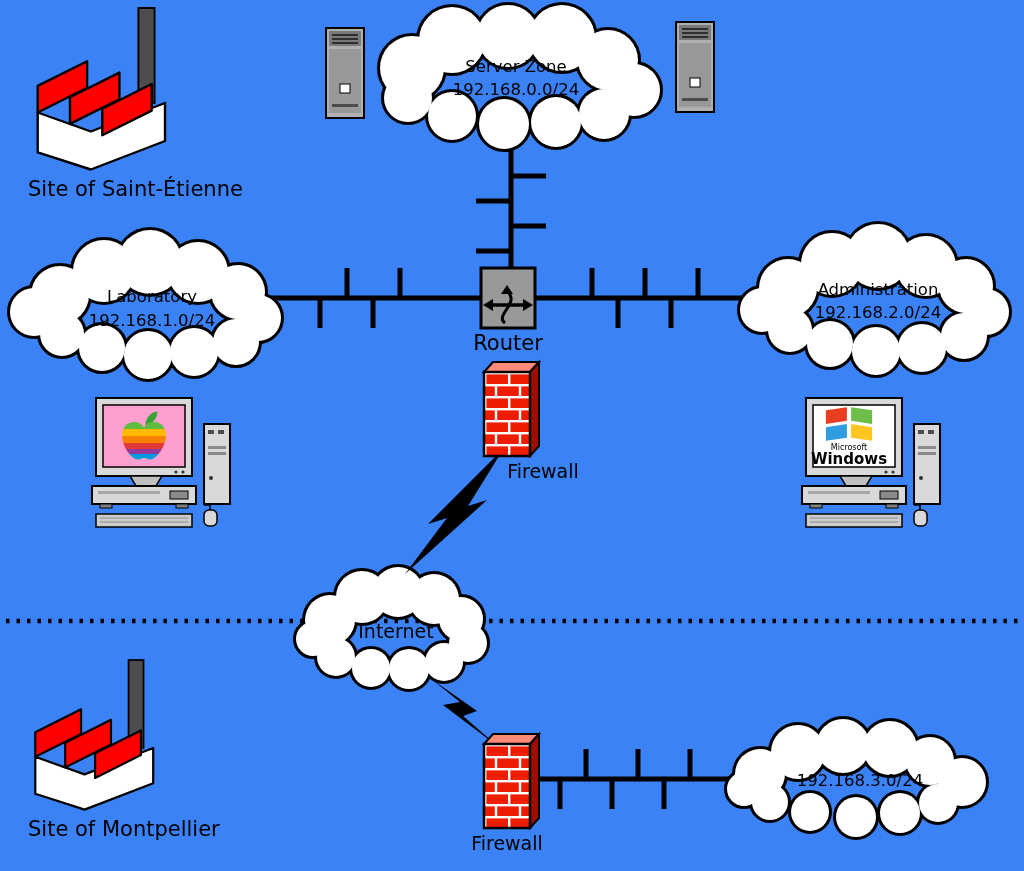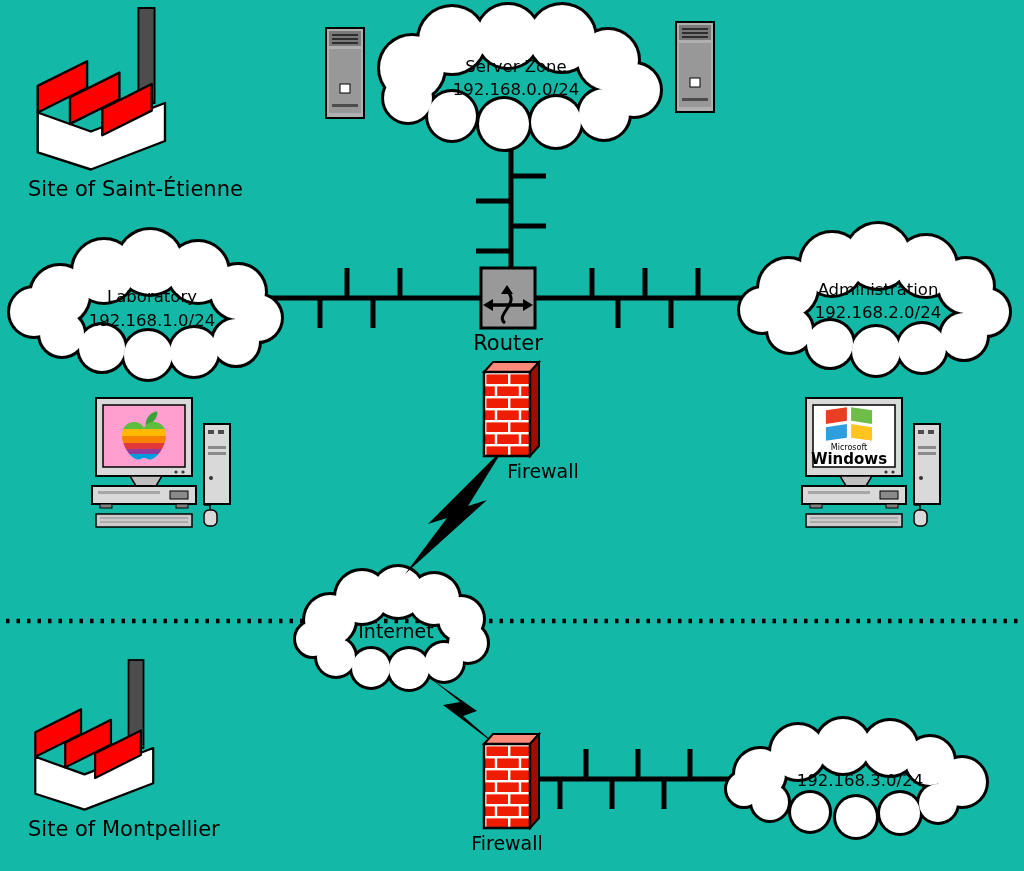--- a/index.html
+++ b/index.html
@@ -1,16 +1,16 @@
 <!DOCTYPE html>
 <html><head>
 <meta charset="utf-8">
 <style>
   html,body{margin:0;padding:0;background:#fff;}
-  .canvas{position:relative;width:1024px;height:871px;background:#14b8a6;overflow:hidden;}
+  .canvas{position:relative;width:1024px;height:871px;background:#3b82f6;overflow:hidden;}
   svg{display:block;}
   text{font-family:"DejaVu Sans", sans-serif;fill:#000;}
   .lbl-lg{font-size:21px;}
   .lbl-md{font-size:19px;}
   .lbl-sm{font-size:16.5px;}
   .mid{text-anchor:middle;}
   .w-micro{font-size:8px;text-anchor:middle;}
   .w-os{font-size:15px;font-weight:bold;text-anchor:middle;}
   .cloud-outline{fill:#fff;stroke:#000;stroke-width:6;}
   .cloud-fill{fill:#fff;stroke:none;}

